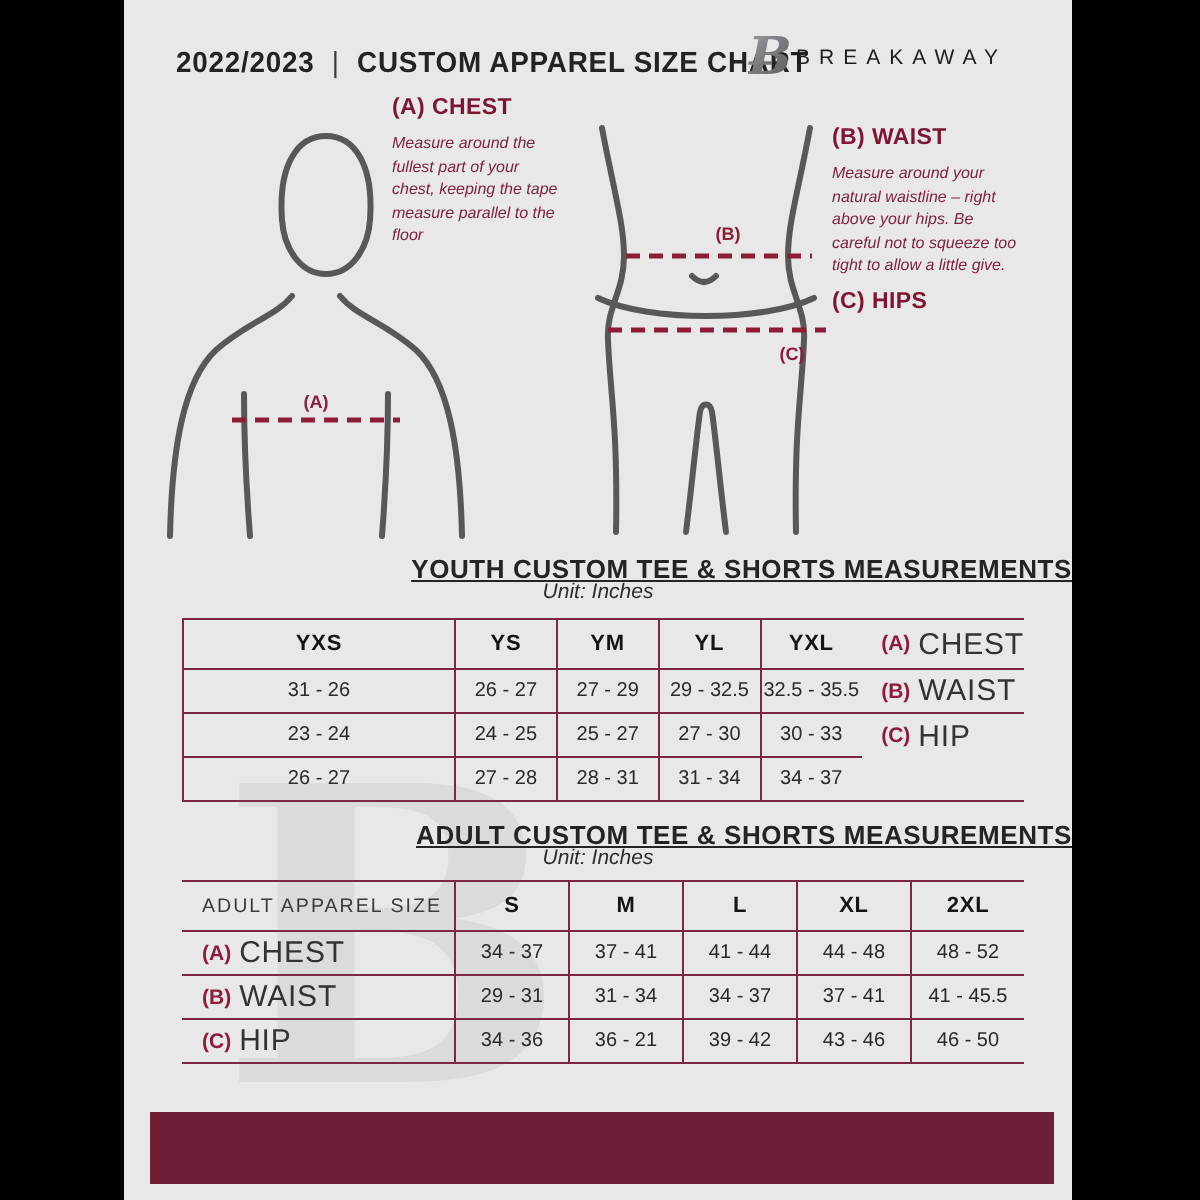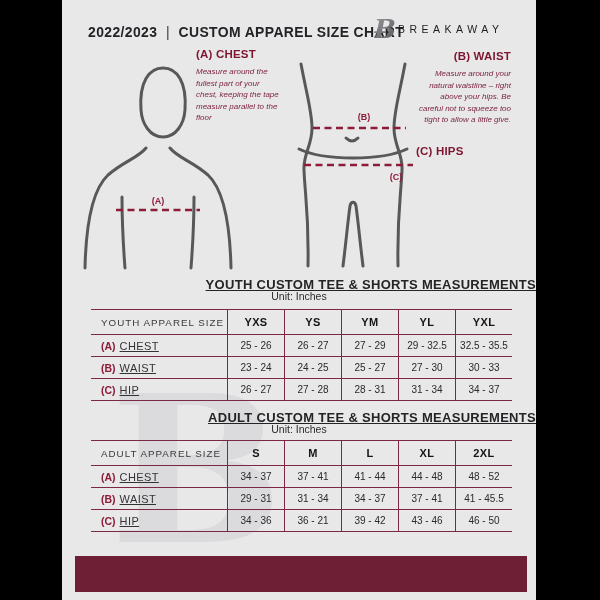--- a/index.html
+++ b/index.html
@@ -19,48 +19,48 @@
   .logo-glyph{font-family:"DejaVu Serif",serif;font-style:italic;font-weight:bold;font-size:26px;
        color:#7a7a7e;background:linear-gradient(135deg,#9a9a9e,#55555a);
        -webkit-background-clip:text;background-clip:text;-webkit-text-fill-color:transparent;line-height:1;}
   .brand-name{margin-left:2px;font-size:10.5px;font-weight:normal;letter-spacing:4.5px;color:#1d1d1f;}
 
   
   .guide{position:absolute;color:var(--maroon);z-index:1;}
   .guide h3{font-size:11.5px;font-weight:bold;letter-spacing:.2px;color:#7e1530;}
   .guide p{margin-top:6px;font-size:8px;font-style:italic;line-height:1.45;color:#7d2340;}
   #g-chest{left:134px;top:48px;width:86px;}
-  #g-waist{left:354px;top:50px;width:95px;text-align:right;}
+  #g-waist{left:354px;top:63px;width:95px;}
   #g-hips{left:354px;top:145px;width:95px;}
 
   
   .fig{position:absolute;z-index:0;}
   #fig-torso{left:18px;top:58px;}
   #fig-lower{left:222px;top:58px;}
   .outline{fill:none;stroke:var(--gray-outline);stroke-width:3;stroke-linecap:round;}
   .dash{fill:none;stroke:#8c1c38;stroke-width:2.6;stroke-dasharray:7 4.5;}
   .fig-label{font-family:"Liberation Sans",sans-serif;font-size:9px;font-weight:bold;fill:#8c1c38;}
 
   
   .sec-title{position:absolute;width:100%;text-align:right;font-size:13px;font-weight:bold;
        letter-spacing:.3px;color:#242426;z-index:1;text-decoration:underline;}
-  .sec-unit{position:absolute;width:100%;text-align:center;font-size:10.5px;color:#2c2c2e;z-index:1;}
+  .sec-unit{position:absolute;width:100%;text-align:center;font-size:10.5px;font-style:italic;color:#2c2c2e;z-index:1;}
 
   
   .tbl{position:absolute;left:29px;width:421px;display:grid;z-index:1;
        grid-template-columns:136px repeat(5,1fr);grid-template-rows:25px 22px 22px 21px;
        border-top:1.4px solid var(--line);border-bottom:1.4px solid var(--line);}
   .c{display:flex;align-items:center;justify-content:center;font-size:10px;color:var(--ink);}
   .c.hb{border-bottom:1.4px solid var(--line);}
   .c.vl{border-left:1.4px solid var(--line);}
   .c.lab{justify-content:flex-start;padding-left:10px;}
   .size-head{font-size:9.8px;letter-spacing:1px;color:#3a3a3c;}
   .size-cell{font-weight:bold;font-size:11px;color:#151517;letter-spacing:.4px;}
   .rowkey{font-weight:bold;color:#8c1c38;font-size:10.5px;margin-right:4px;}
-  .rowlab{font-size:11px;color:#333335;letter-spacing:.4px;text-decoration:underline;}
+  .rowlab{font-size:15px;color:#333335;letter-spacing:.4px;}
 
   
   .watermark{position:absolute;left:48px;top:368px;font-family:"DejaVu Serif",serif;font-weight:bold;
        font-size:205px;line-height:1;color:#dbdbdd;z-index:0;user-select:none;}
   .footer-bar{position:absolute;left:13px;top:556px;width:452px;height:36px;background:var(--footer);z-index:2;}
 </style>
 </head>
 <body>
 
 <div class="page">
@@ -108,32 +108,31 @@
   <div class="guide" id="g-hips">
     <h3>(C) HIPS</h3>
   </div>
 
   <div class="watermark">B</div>
 
   <div class="sec-title" style="top:277px">YOUTH CUSTOM TEE &amp; SHORTS MEASUREMENTS</div>
   <div class="sec-unit" style="top:290px">Unit: Inches</div>
 
   <div class="tbl" style="top:309px">
-    <div class="c lab hb size-head">YOUTH APPAREL SIZE</div>
     <div class="c hb vl size-cell">YXS</div>
     <div class="c hb vl size-cell">YS</div>
     <div class="c hb vl size-cell">YM</div>
     <div class="c hb vl size-cell">YL</div>
     <div class="c hb vl size-cell">YXL</div>
 
     <div class="c lab hb">
       <span class="rowkey">(A)</span>
       <span class="rowlab">CHEST</span>
     </div>
-    <div class="c hb vl">25 - 26</div>
+    <div class="c hb vl">31 - 26</div>
     <div class="c hb vl">26 - 27</div>
     <div class="c hb vl">27 - 29</div>
     <div class="c hb vl">29 - 32.5</div>
     <div class="c hb vl">32.5 - 35.5</div>
 
     <div class="c lab hb">
       <span class="rowkey">(B)</span>
       <span class="rowlab">WAIST</span>
     </div>
     <div class="c hb vl">23 - 24</div>

